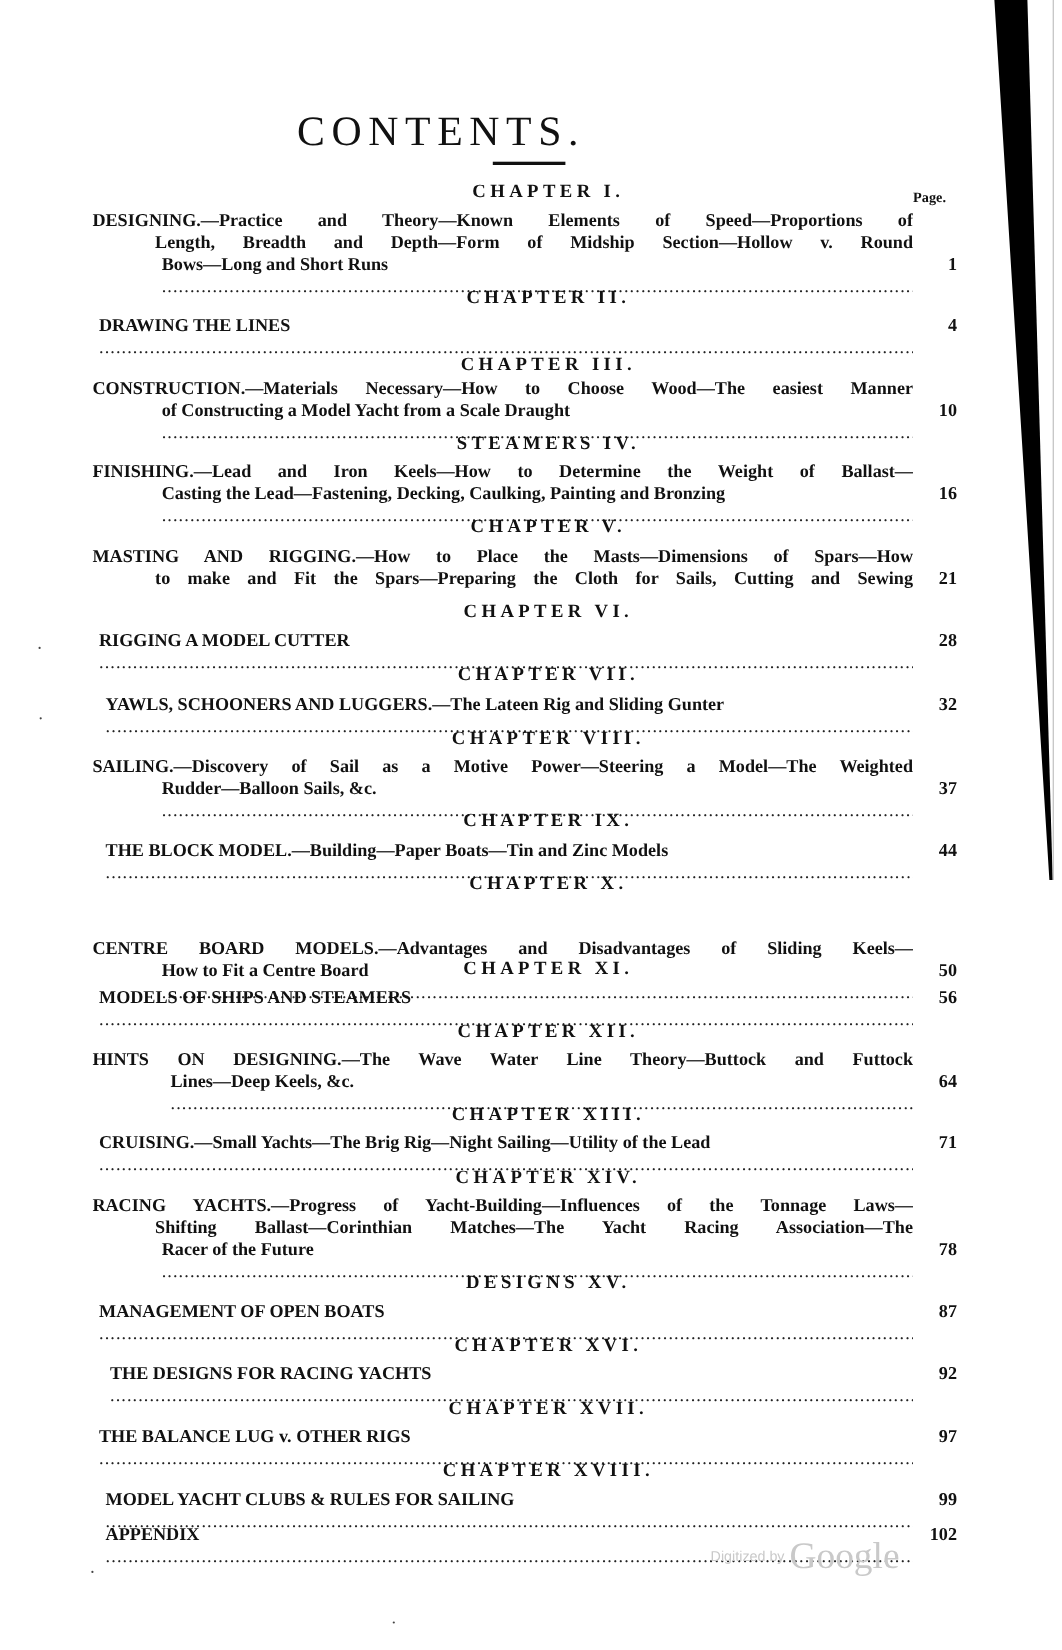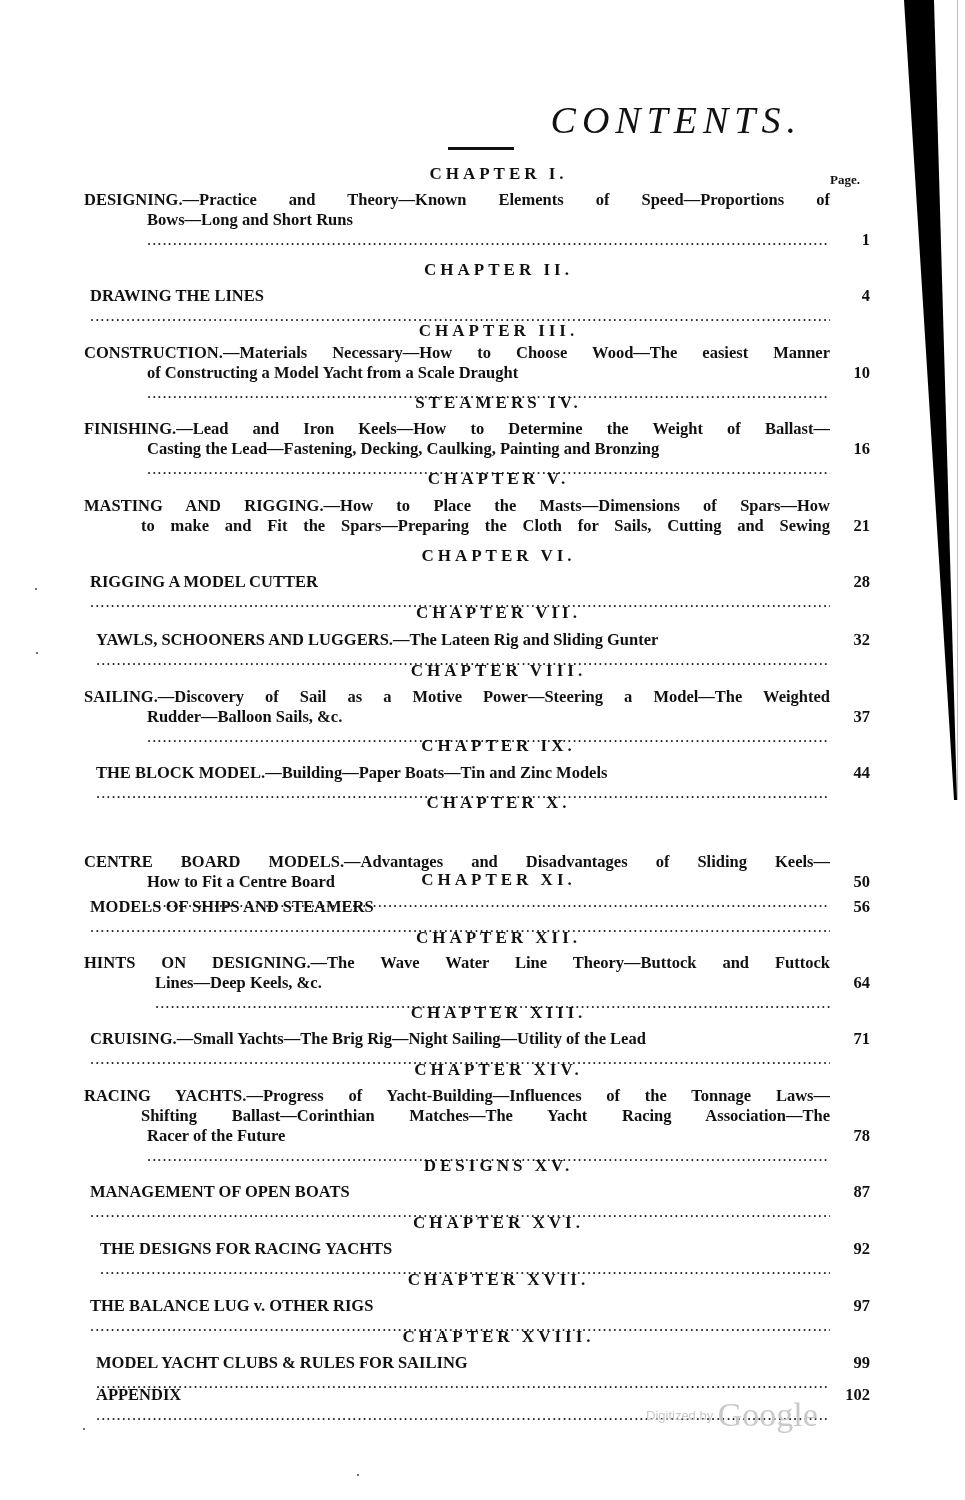--- a/index.html
+++ b/index.html
@@ -9,22 +9,22 @@
     color: #111;
   }
   .edge-wedge {
     position: absolute; top: 0; right: 0; width: 85px; height: 800px;
   }
   .edge-line {
     position: absolute; top: 0; right: 7px; width: 1px; height: 800px; background: #bbb;
   }
   .page-title {
     position: absolute; left: 0; width: 802px; top: 98px;
-    text-align: right; font-size: 38px; letter-spacing: 6px;
-    font-family: "Liberation Serif", serif; font-weight: normal; font-style: italic;
+    text-align: center; font-size: 38px; letter-spacing: 6px;
+    font-family: "Liberation Serif", serif; font-weight: normal;
   }
   .title-rule {
     position: absolute; left: 448px; top: 147px; width: 66px; height: 3px; background: #111;
   }
   .chapter-head {
     position: absolute; left: 0; width: 965px; text-align: center;
     font-family: "Liberation Serif", serif;
     font-size: 17px; letter-spacing: 4px; font-weight: bold; margin-left: 16px;
   }
   .page-label {
@@ -68,20 +68,21 @@
 </svg>
 <div class="edge-line"></div>
 
 <div class="page-title">CONTENTS.</div>
 <div class="title-rule"></div>
 <div class="page-label">Page.</div>
 
 <div class="chapter-head" style="top:164px">CHAPTER I.</div>
 <div class="entry" style="top:190px">
   <div class="line just">DESIGNING.—Practice and Theory—Known Elements of Speed—Proportions of</div>
+  <div class="line indent just">Length, Breadth and Depth—Form of Midship Section—Hollow v. Round</div>
   <div class="line indent leader-line">
       <span class="txt">Bows—Long and Short Runs</span>
       <span class="fill"></span>
     </div>
   <span class="pageno" style="top:40px">1</span>
 </div>
 
 <div class="chapter-head" style="top:260px">CHAPTER II.</div>
 <div class="entry" style="top:286px">
   <div class="line leader-line">

